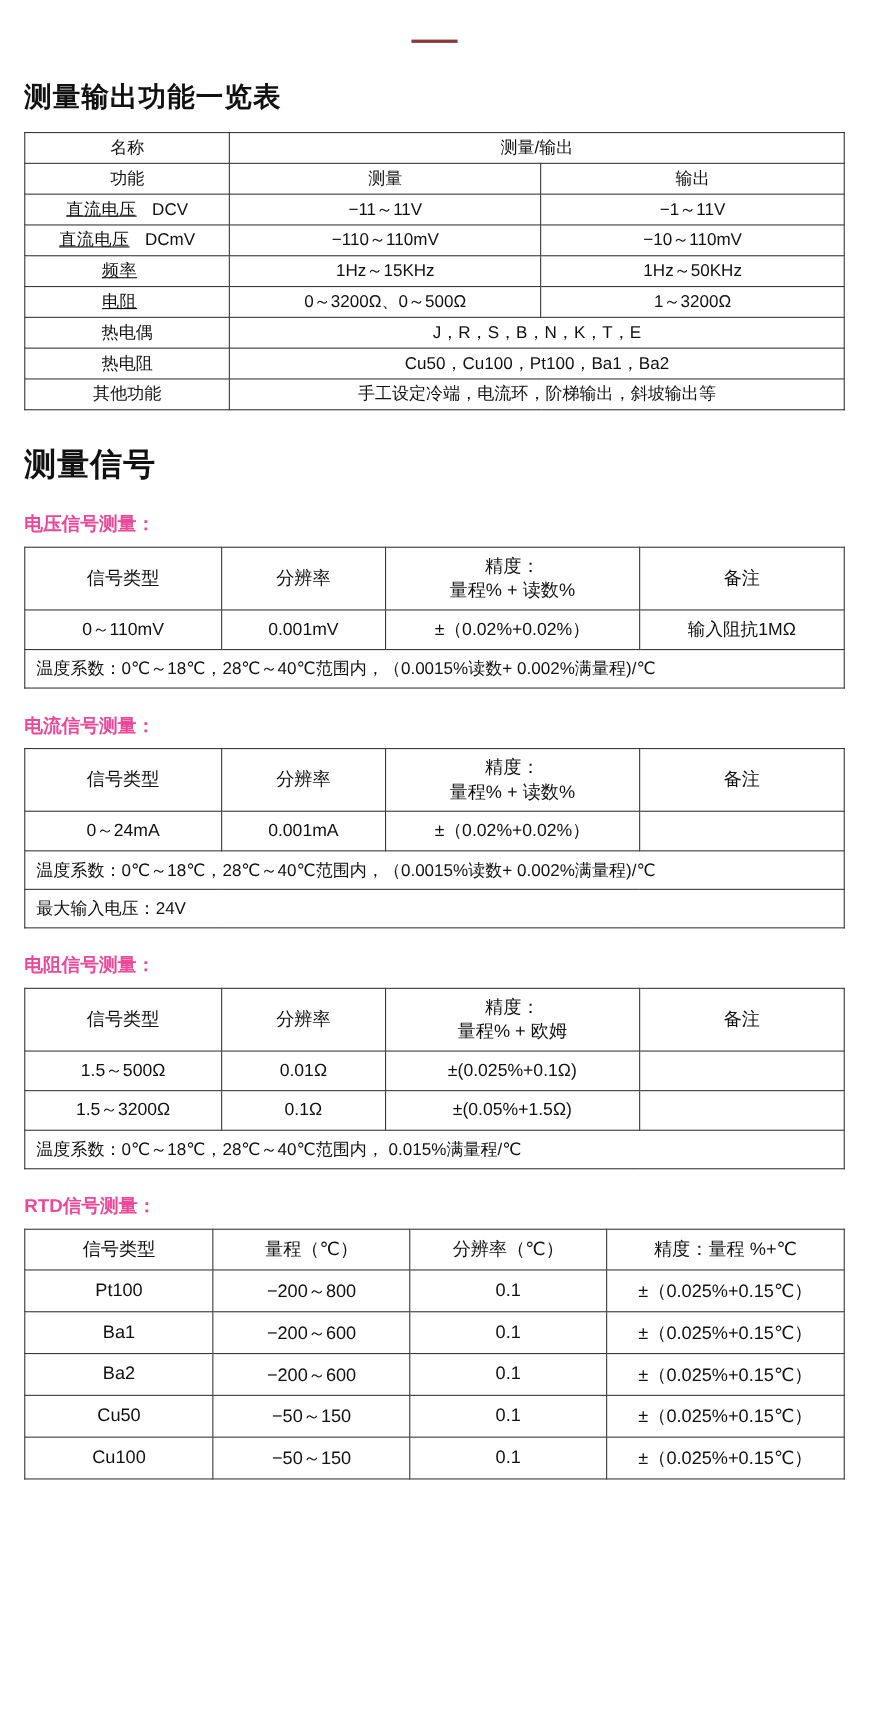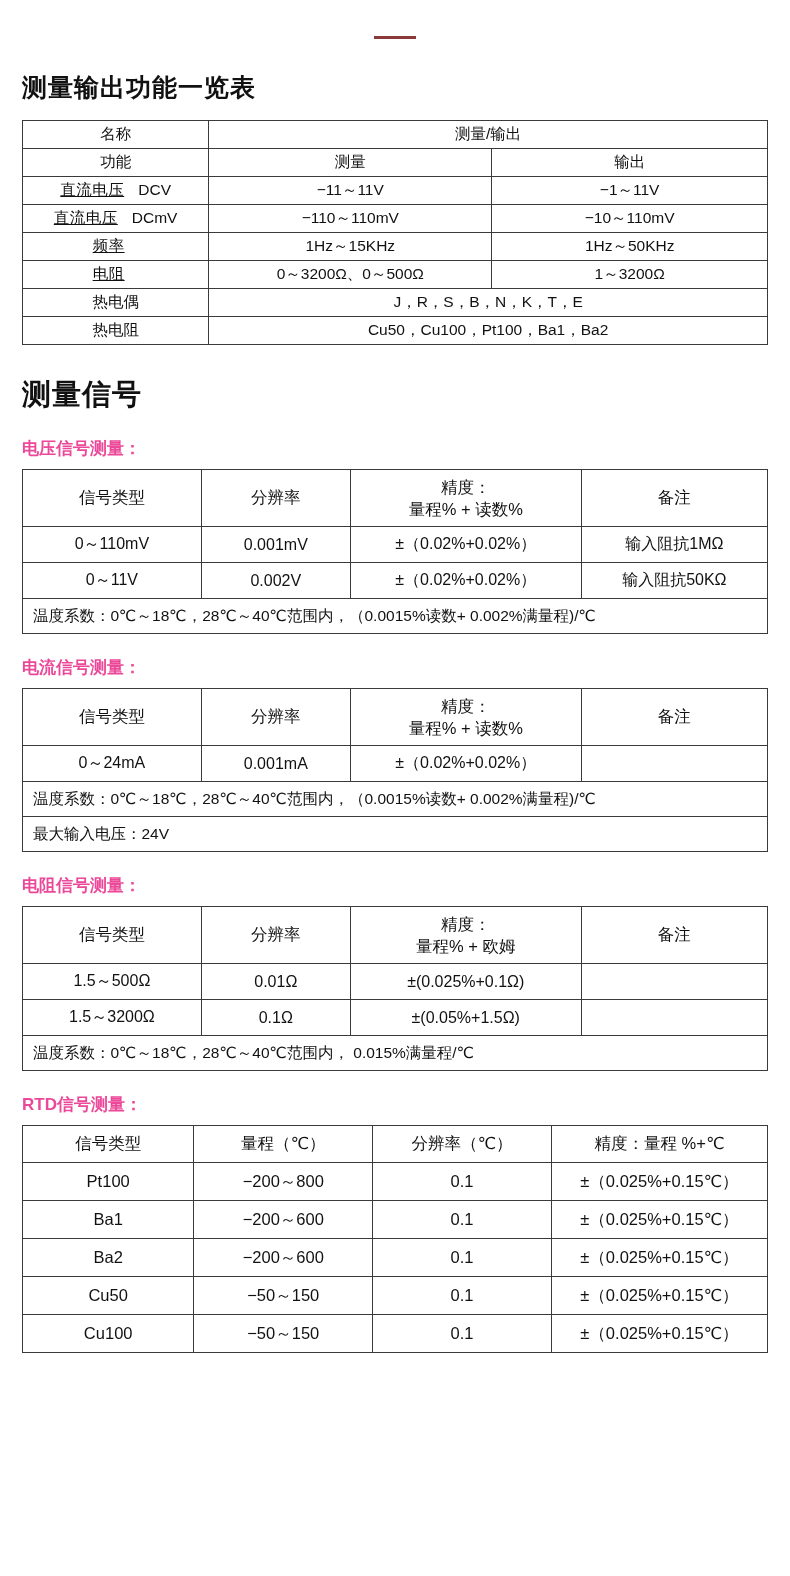--- a/index.html
+++ b/index.html
@@ -160,20 +160,24 @@
       </tr>
 
       <tr>
         <td>热电偶</td>
         <td colspan="2">J，R，S，B，N，K，T，E</td>
       </tr>
       <tr>
         <td>热电阻</td>
         <td colspan="2">Cu50，Cu100，Pt100，Ba1，Ba2</td>
       </tr>
+      <tr>
+        <td>其他功能</td>
+        <td colspan="2">手工设定冷端，电流环，阶梯输出，斜坡输出等</td>
+      </tr>
     </tbody>
   </table>
 
   <h2 class="section-title big">测量信号</h2>
 
   <div class="sub-label">电压信号测量：</div>
   <table class="meas-table" id="tbl-voltage">
     <colgroup>
       <col style="width:24%">
       <col style="width:20%">
@@ -189,26 +193,20 @@
           <div>量程%  +  读数%</div>
         </td>
         <td>备注</td>
       </tr>
       <tr class="data">
         <td>0～110mV</td>
         <td>0.001mV</td>
         <td>±（0.02%+0.02%）</td>
         <td>输入阻抗1MΩ</td>
       </tr>
-      <tr class="data">
-        <td>0～11V</td>
-        <td>0.002V</td>
-        <td>±（0.02%+0.02%）</td>
-        <td>输入阻抗50KΩ</td>
-      </tr>
       <tr class="note">
         <td colspan="4">温度系数：0℃～18℃，28℃～40℃范围内，（0.0015%读数+   0.002%满量程)/℃</td>
       </tr>
     </tbody>
   </table>
 
   <div class="sub-label">电流信号测量：</div>
   <table class="meas-table" id="tbl-current">
     <colgroup>
       <col style="width:24%">

